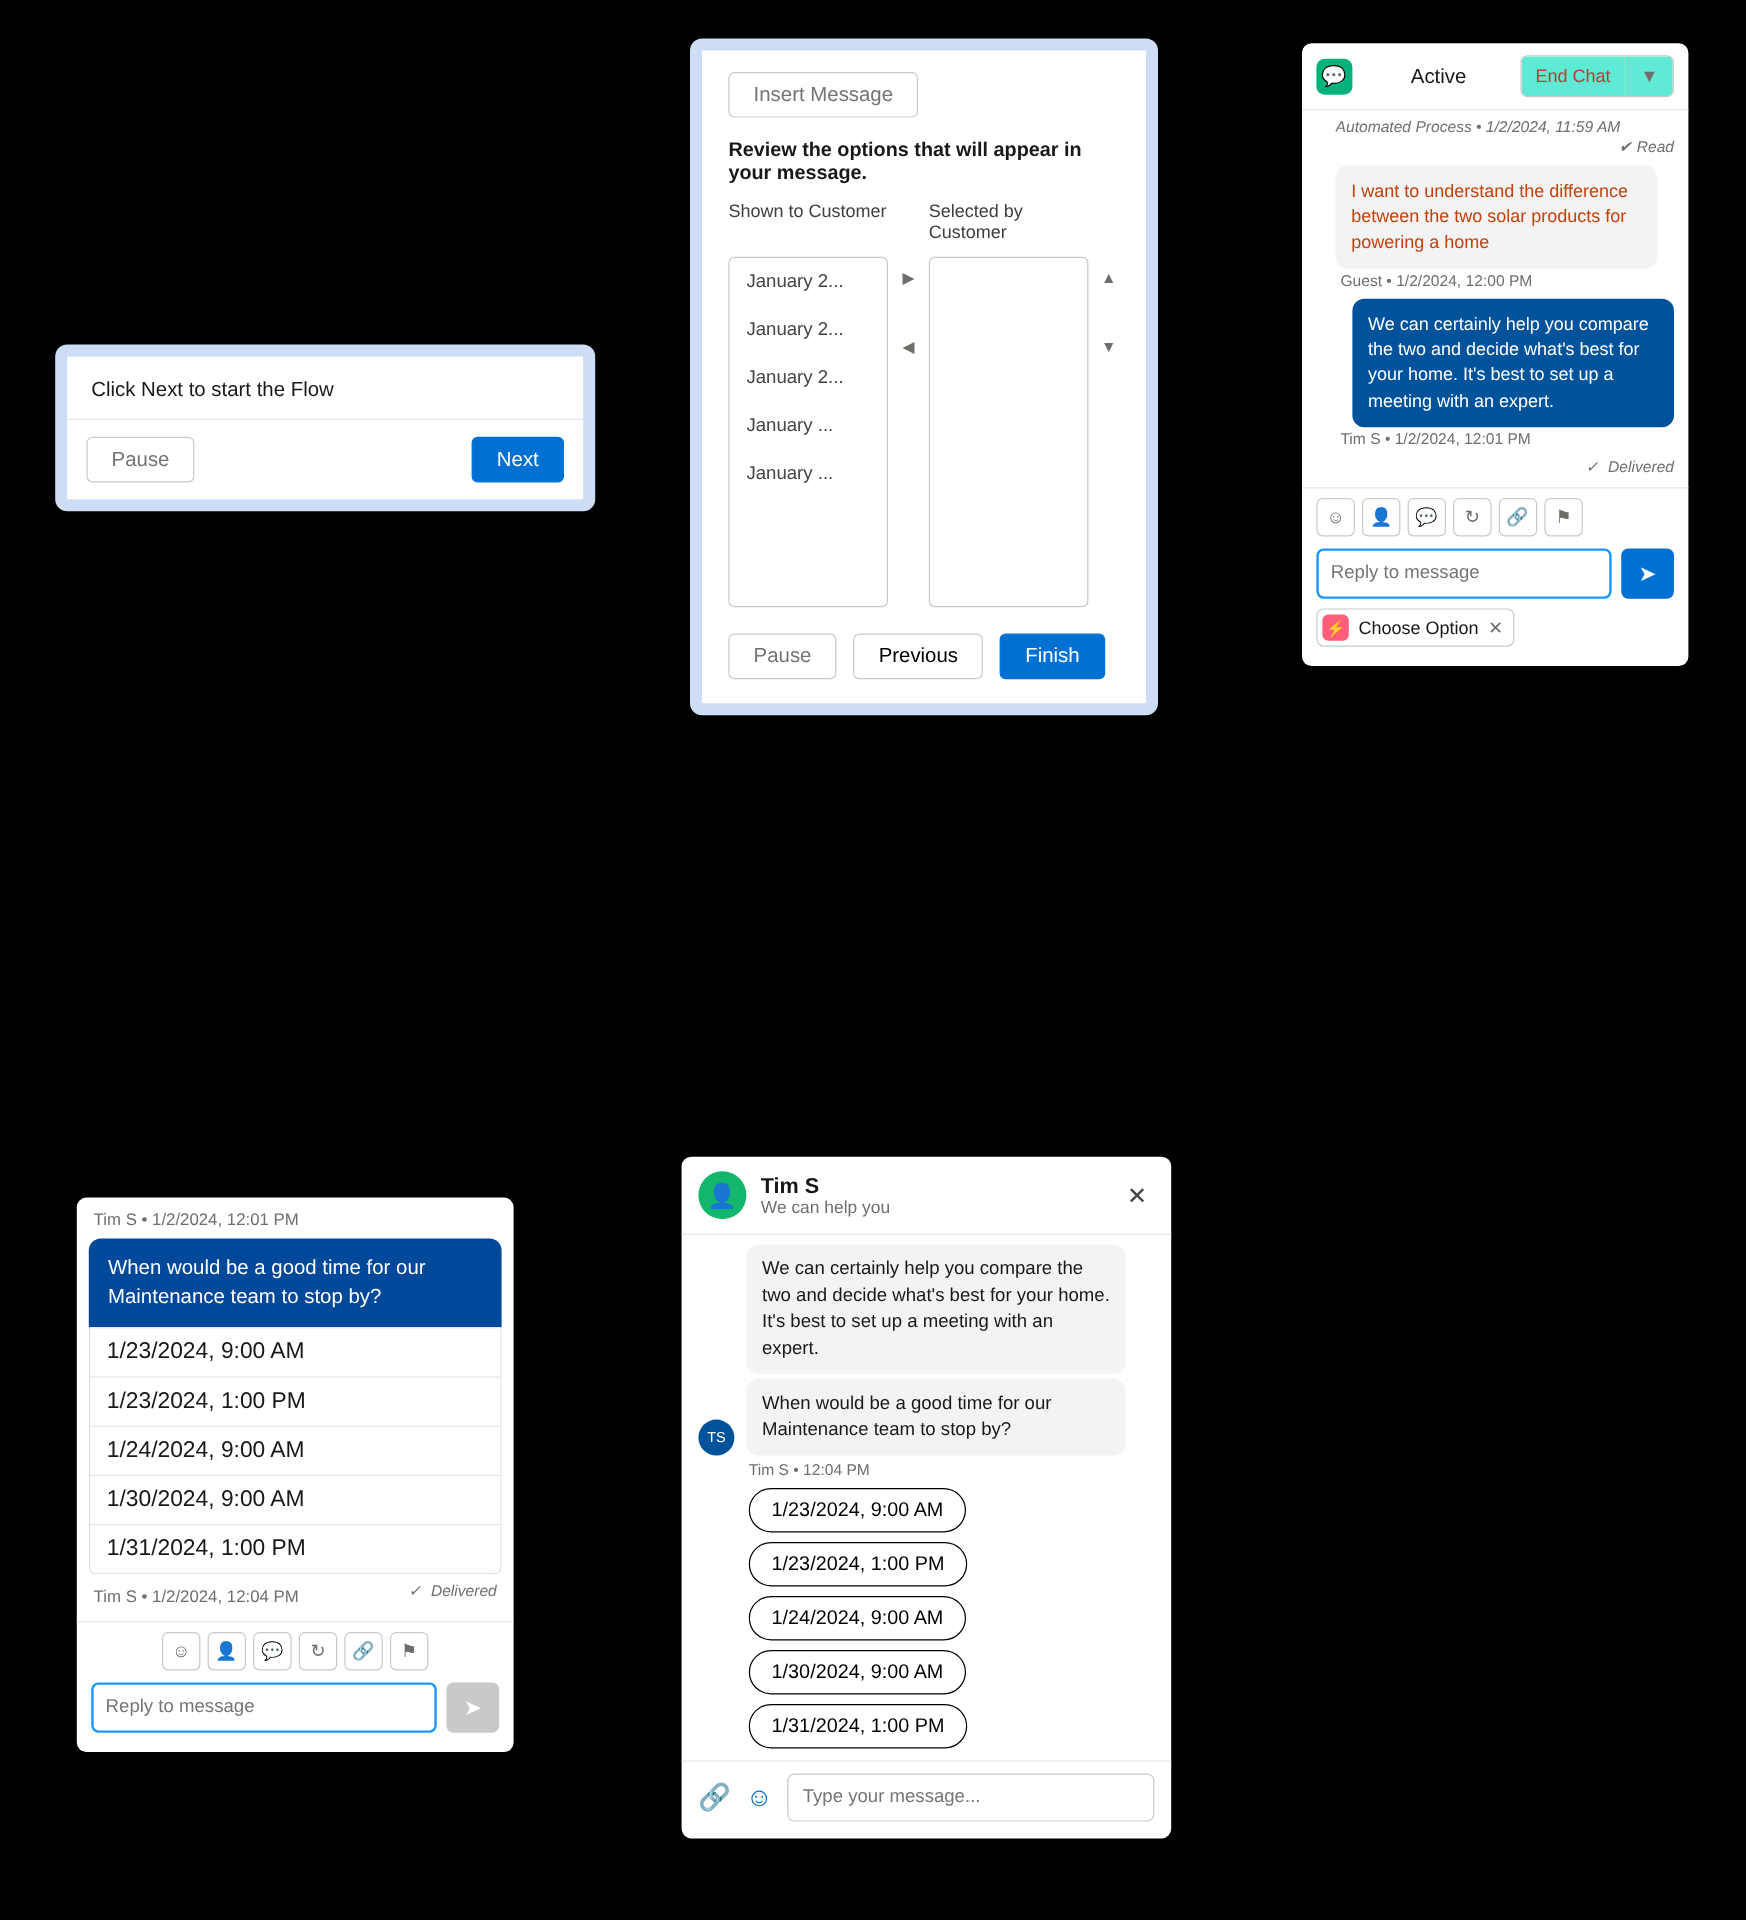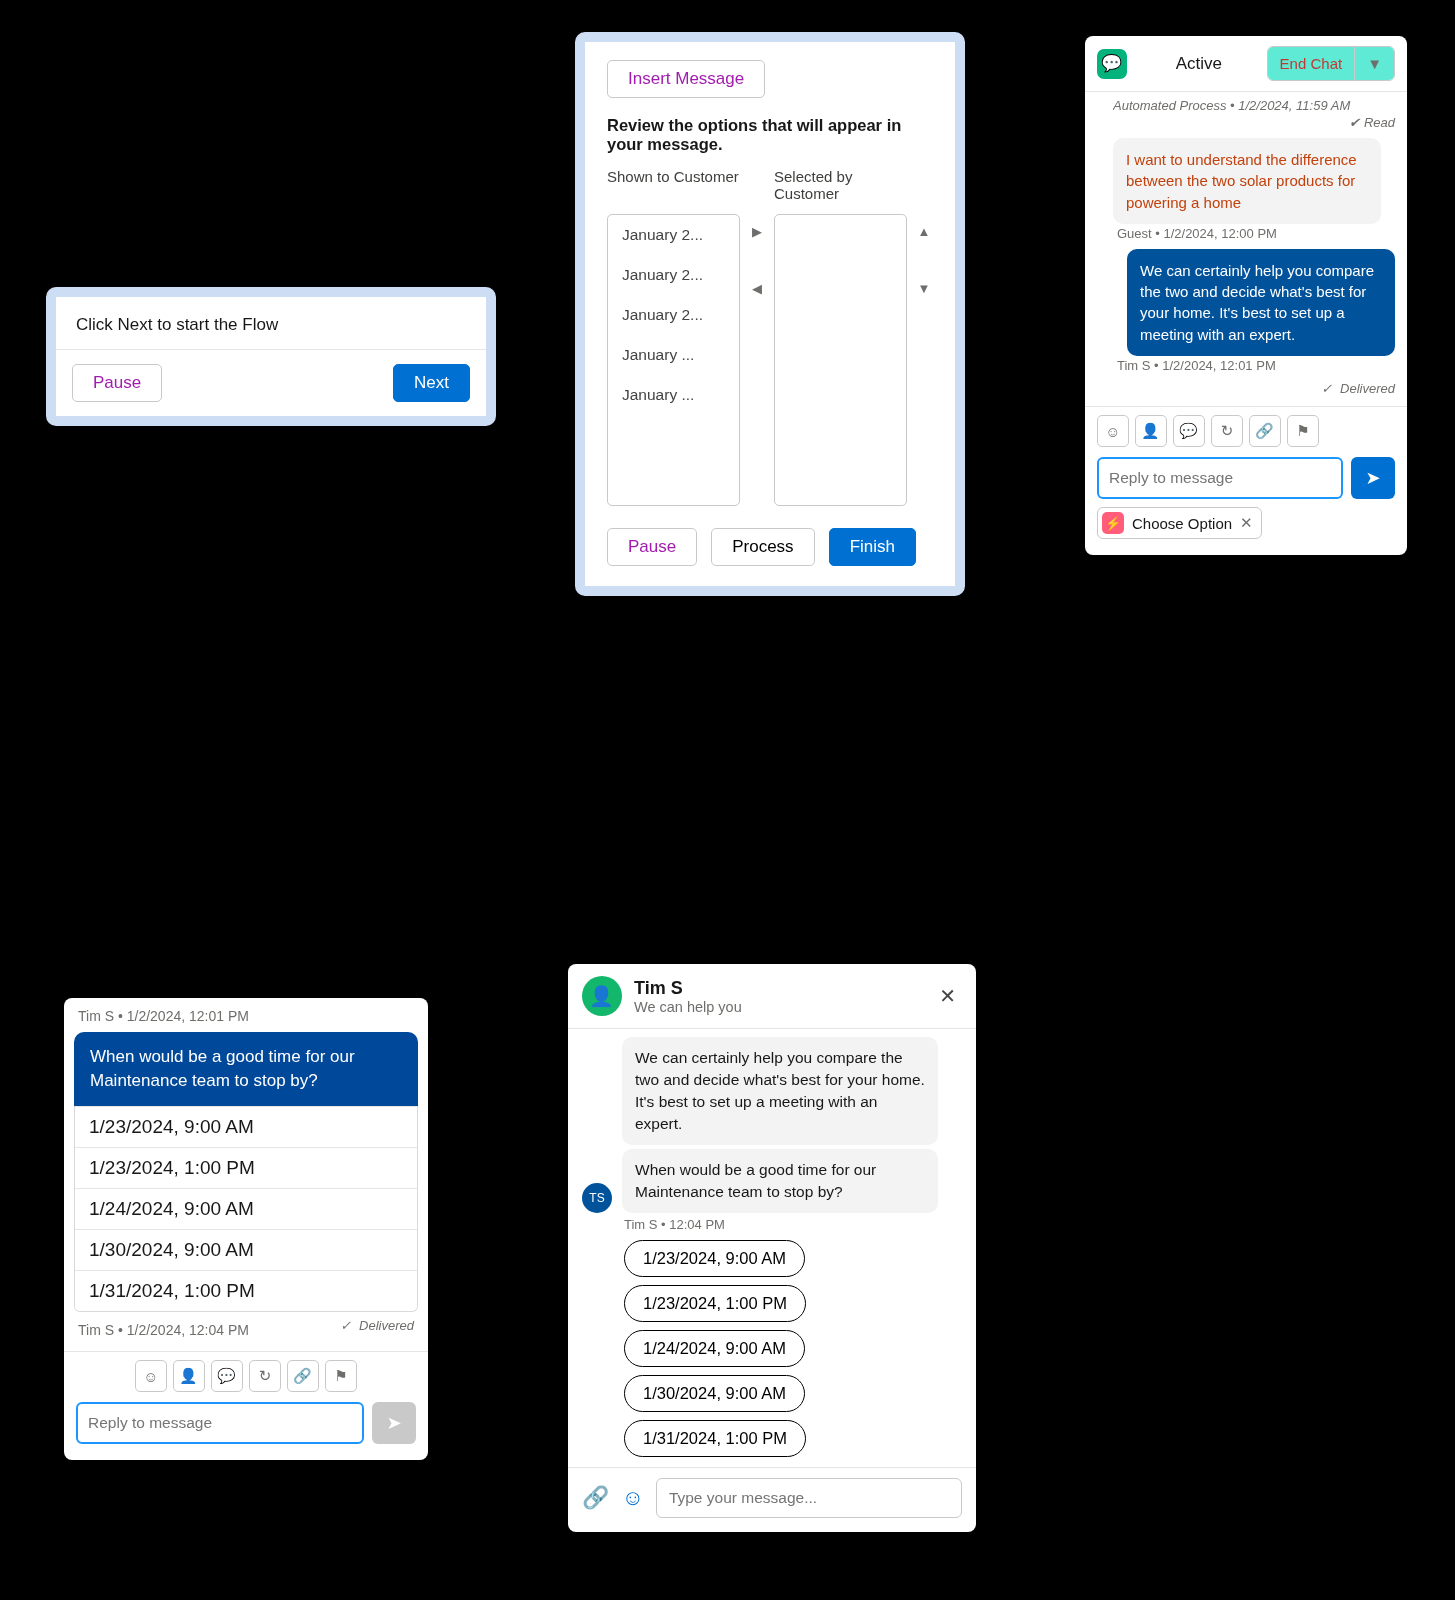--- a/index.html
+++ b/index.html
@@ -36,21 +36,21 @@
   justify-content: space-between;
 }
 .btn {
   border: 1px solid #c9c9c9;
   border-radius: 5px;
   background: #fff;
   padding: 8px 20px;
   font-size: 17px;
   cursor: pointer;
 }
-.btn-link    { color:#a21caf; border-color:#c9c9c9; }
+.btn-link    { color:#737373; border-color:#c9c9c9; }
 .btn-primary { background:#0070d2; color:#fff; border-color:#0070d2; }
 
 
 .p2 {
   position: absolute;
   left: 575px;
   top: 32px;
   width: 390px;
   background:#fff;
   border:10px solid #cdddf4;
@@ -280,21 +280,21 @@
       <div class="col-label">Selected by Customer</div>
       <div class="listbox"></div>
     </div>
     <div class="arrows">
       <span>▲</span>
       <span>▼</span>
     </div>
   </div>
   <div class="footer">
     <button class="btn btn-link">Pause</button>
-    <button class="btn">Process</button>
+    <button class="btn">Previous</button>
     <button class="btn btn-primary">Finish</button>
   </div>
 </div>
 
 <div class="p3">
   <div class="p3-head">
     <div class="chat-badge">💬</div>
     <div class="status">Active</div>
     <div class="endchat-group">
       <button class="end">End Chat</button>

